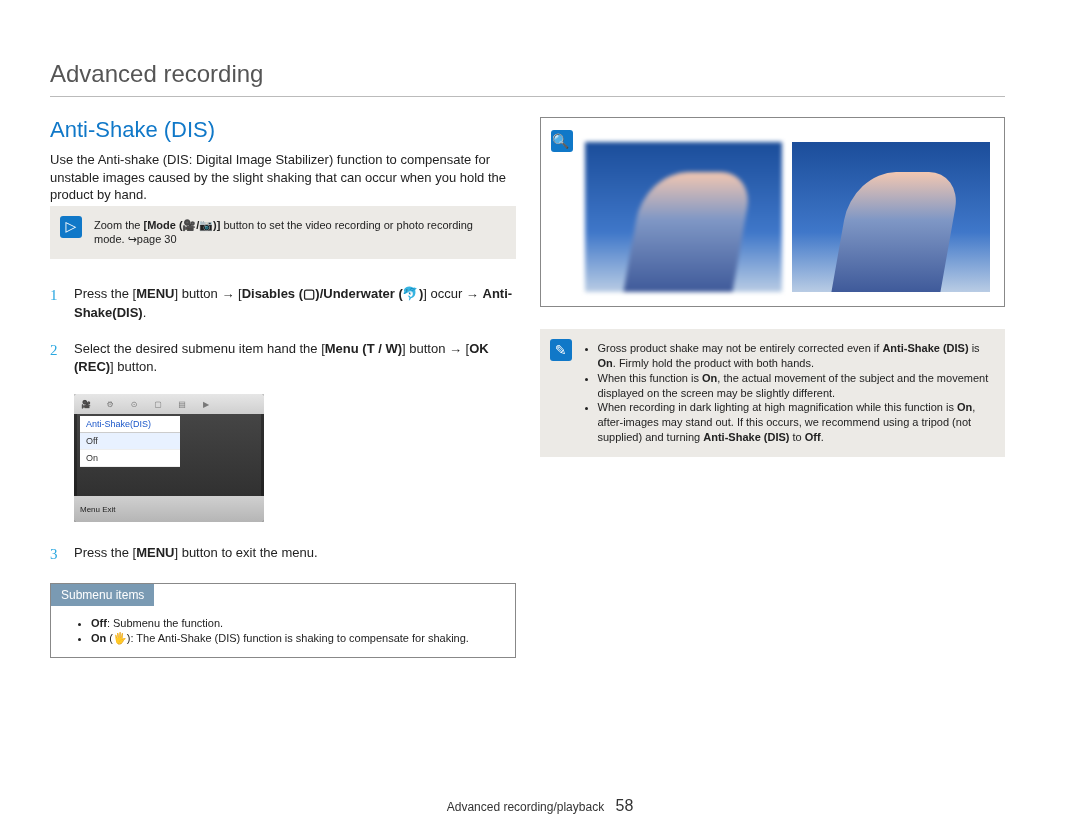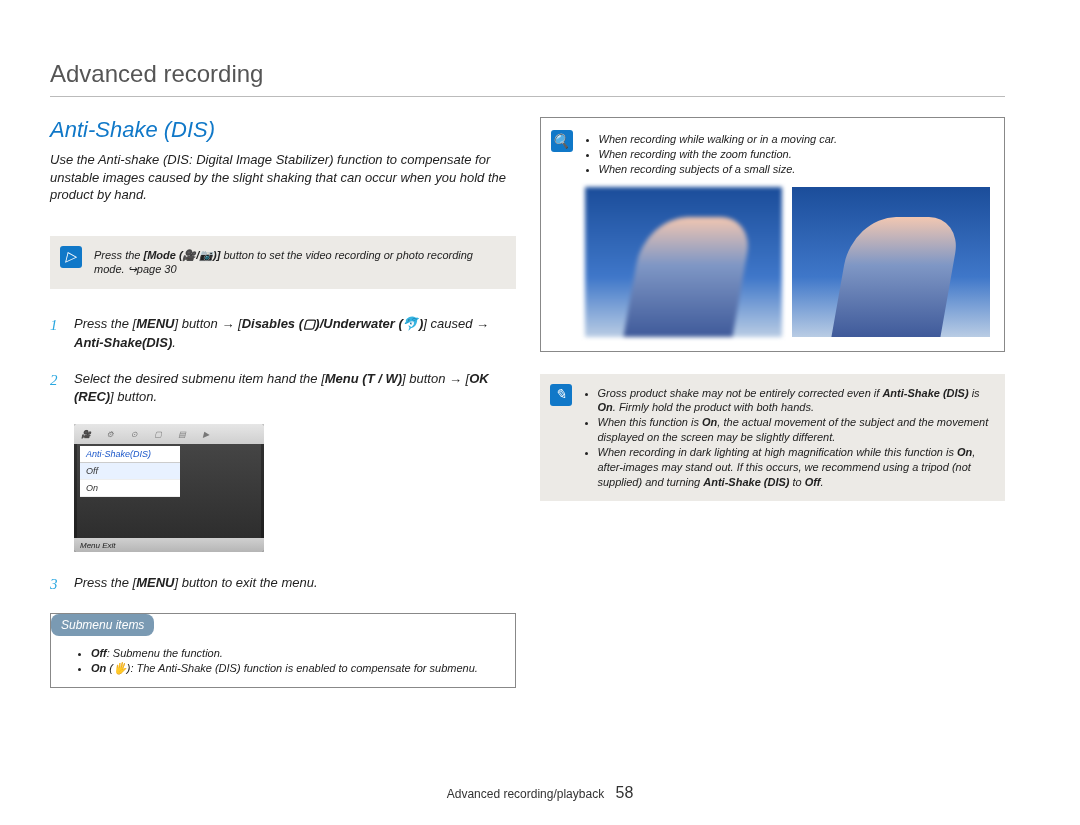--- a/index.html
+++ b/index.html
@@ -21,33 +21,32 @@
     margin-bottom: 8px;
   }
   hr.rule {
     border: none;
     border-top: 1px solid #bbb;
     margin-bottom: 20px;
   }
   .cols {
     display: flex;
     gap: 24px;
-    font-style: italic;
   }
   .col { flex: 1; min-width: 0; }
   .section-title {
     font-size: 22px;
     color: #1078c8;
     font-weight: 400;
     margin-bottom: 8px;
   }
   .intro-text {
     font-size: 13px;
     line-height: 1.35;
-    margin-bottom: 32px;
+    margin-bottom: 2px;
   }
   .note-box {
     background: #eceae6;
     padding: 12px 14px 12px 44px;
     position: relative;
     font-size: 11px;
     line-height: 1.35;
     margin-bottom: 26px;
   }
   .note-box .icon {
@@ -109,39 +108,38 @@
   }
   .menu-panel .mitem {
     padding: 3px 6px;
     border-bottom: 1px solid #eee;
     color: #333;
   }
   .menu-panel .mitem.sel { background: #e8f1ff; }
   .screenshot-box .bottombar {
     position: absolute;
     left: 0; bottom: 0;
-    width: 100%; height: 14px;
+    width: 100%; height: 26px;
     background: linear-gradient(#d0d0d0,#b5b5b5);
     font-size: 8px; color: #222;
     display: flex; align-items: center;
     padding-left: 6px;
   }
   .submenu-box {
     border: 1px solid #888;
     padding: 0 0 10px 0;
     font-size: 11px;
   }
   .submenu-tab {
     display: inline-block;
     background: #7a9ab3;
     color: #fff;
     padding: 4px 10px;
     font-size: 12px;
     margin: 0 0 10px 0;
-    border-radius: 8px;
   }
   .submenu-box ul {
     list-style: disc;
     padding-left: 40px;
     padding-right: 20px;
     line-height: 1.4;
   }
   
   .tip-box {
     border: 1px solid #888;
@@ -202,21 +200,21 @@
     position: absolute; left: 10px; top: 10px;
     width: 22px; height: 22px;
     background: #1078c8; border-radius: 3px;
     display: flex; align-items: center; justify-content: center;
     color: #fff; font-size: 14px;
   }
   .warn-box ul { list-style: disc; padding-left: 14px; }
 
   .footer {
     position: absolute;
-    bottom: 23px;
+    bottom: 10px;
     left: 0; width: 100%;
     text-align: center;
     font-size: 12px;
     color: #333;
   }
   .footer .pn { font-size: 16px; margin-left: 8px; }
   b { font-weight: bold; }
 </style>
 </head>
 <body>
@@ -226,27 +224,27 @@
   <hr class="rule">
 
   <div class="cols">
 
     <div class="col">
       <div class="section-title">Anti-Shake (DIS)</div>
       <div class="intro-text">Use the Anti-shake (DIS: Digital Image Stabilizer) function to compensate for unstable images caused by the slight shaking that can occur when you hold the product by hand.</div>
 
       <div class="note-box">
         <div class="icon">▷</div>
-        <span>Press the </span><b>[Mode (🎥/📷)]</b><span> button to set the video recording or photo recording mode. ↪page 30</span>
+        <span>Zoom the </span><b>[Mode (🎥/📷)]</b><span> button to set the video recording or photo recording mode. ↪page 30</span>
       </div>
 
       <div class="step-row">
         <div class="step-num">1</div>
         <div class="step-body">
-          <span>Press the [</span><b>MENU</b><span>] button → [</span><b>Disables (▢)/Underwater (🐬)</b><span>] caused → </span><b>Anti-Shake(DIS)</b><span>.</span>
+          <span>Press the [</span><b>MENU</b><span>] button → [</span><b>Disables (▢)/Underwater (🐬)</b><span>] occur → </span><b>Anti-Shake(DIS)</b><span>.</span>
         </div>
       </div>
 
       <div class="step-row">
         <div class="step-num">2</div>
         <div class="step-body">
           <span>Select the desired submenu item hand the [</span><b>Menu (T / W)</b><span>] button → [</span><b>OK (REC)</b><span>] button.</span>
         </div>
       </div>
 
@@ -271,33 +269,28 @@
         <div class="step-num">3</div>
         <div class="step-body">
           <span>Press the [</span><b>MENU</b><span>] button to exit the menu.</span>
         </div>
       </div>
 
       <div class="submenu-box">
         <div class="submenu-tab">Submenu items</div>
         <ul>
           <li><b>Off</b><span>: Submenu the function.</span></li>
-          <li><b>On</b> <span>(🖐️)</span><span>: The Anti-Shake (DIS) function is enabled to compensate for submenu.</span></li>
+          <li><b>On</b> <span>(🖐️)</span><span>: The Anti-Shake (DIS) function is shaking to compensate for shaking.</span></li>
         </ul>
       </div>
     </div>
 
     <div class="col">
       <div class="tip-box">
         <div class="icon">🔍</div>
-        <ul>
-          <li>When recording while walking or in a moving car.</li>
-          <li>When recording with the zoom function.</li>
-          <li>When recording subjects of a small size.</li>
-        </ul>
         <div class="photos">
           <div class="photo blurry">
               <div class="person"></div>
             </div>
           <div class="photo">
               <div class="person"></div>
             </div>
         </div>
       </div>
 

